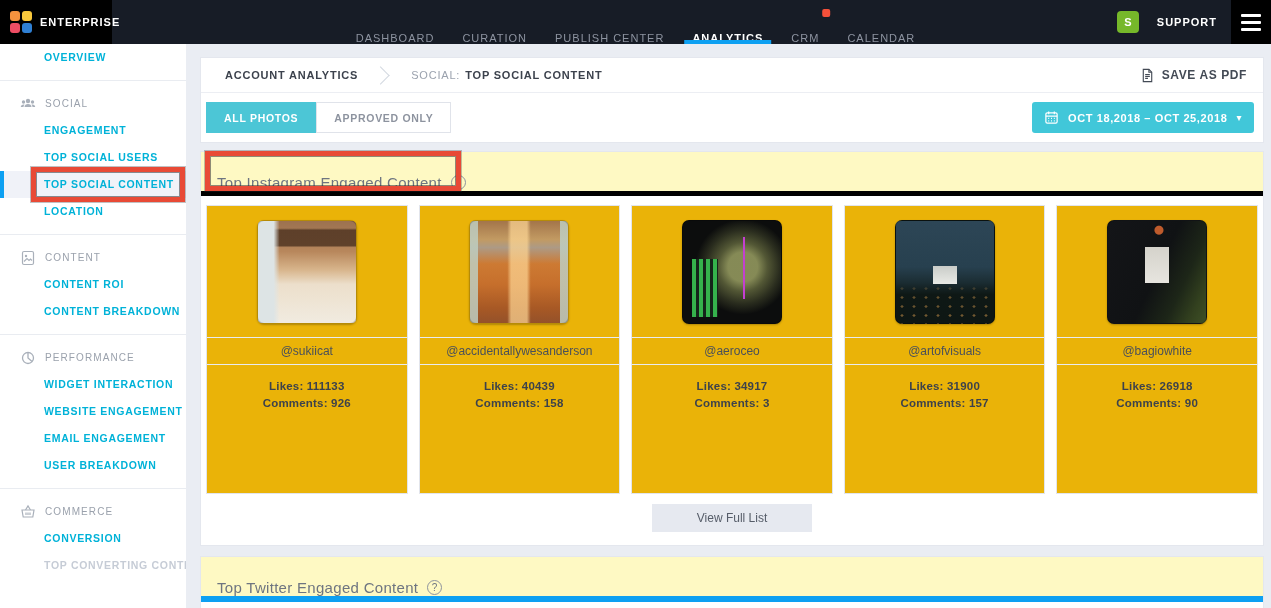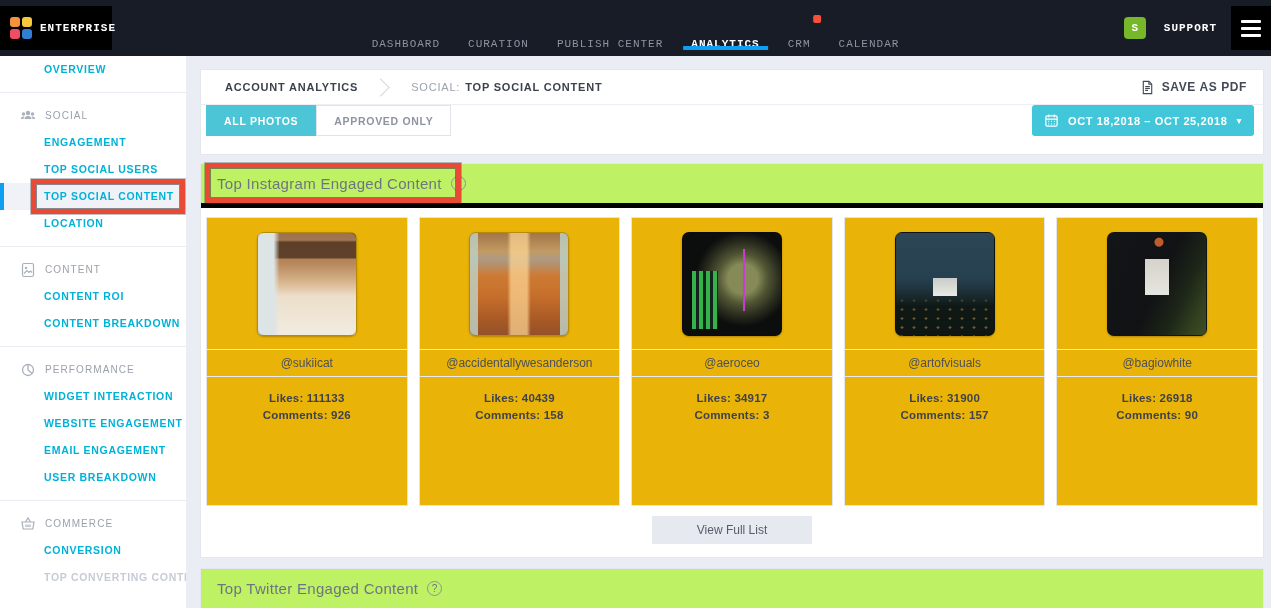--- a/index.html
+++ b/index.html
@@ -1,21 +1,21 @@
 <!DOCTYPE html>
 <html><head>
 <meta charset="utf-8">
 <style>
   * { box-sizing: border-box; }
   html,body { margin:0; padding:0; width:1271px; height:608px; overflow:hidden;
     font-family:"Liberation Sans","DejaVu Sans",sans-serif; background:#eaedf3; }
   a { text-decoration:none; }
 
   
-  .topbar { height:56px; background:#171c26; display:flex; align-items:center; position:relative;font-family:Liberation Mono, monospace; }
+  .topbar { height:44px; background:#171c26; display:flex; align-items:center; position:relative; }
   .brand { width:112px; height:44px; background:#000; display:flex; align-items:center; gap:8px; padding-left:10px; flex-shrink:0; cursor:pointer; }
   .logo-grid { width:23px; height:23px; display:grid; grid-template-columns:10px 10px; grid-template-rows:10px 10px; gap:2px; }
   .logo-grid i { display:block; border-radius:3px; }
   .lg1{background:#f5923e}.lg2{background:#f8c83c}.lg3{background:#ee4d64}.lg4{background:#2f80d4}
   .brand-name { color:#fff; font-size:11px; font-weight:bold; letter-spacing:1px; }
   .top-nav { position:absolute; left:50%; transform:translateX(-50%); display:flex; gap:28px; height:44px; align-items:center; }
   .nav-item { color:#8d93a0; font-size:11px; letter-spacing:1px; height:44px; display:flex; align-items:flex-end; position:relative; cursor:pointer; }
   .nav-item.active { color:#fff; font-weight:bold; }
   .nav-item.active::after { content:""; position:absolute; left:-8px; right:-8px; bottom:0; height:4px; background:#0da0f2; }
   .crm-dot { position:absolute; top:9px; right:-11px; width:8px; height:8px; border-radius:2px; background:#f4503a; }
@@ -45,31 +45,31 @@
   .ann-title { left:4px; top:-1px; width:256px; height:40px; }
 
   
   .panel { background:#fff; border:1px solid #e4e7ee; }
   .breadcrumb-bar { height:35px; display:flex; align-items:center; padding:0 16px 0 24px; border-bottom:1px solid #eceef3; }
   .crumb-root,.crumb-current { font-size:11px; font-weight:bold; letter-spacing:0.8px; color:#3c424d; }
   .crumb-root { cursor:pointer; }
   .crumb-sep { width:13px; height:13px; border-top:1px solid #d3d8e0; border-right:1px solid #d3d8e0; transform:rotate(45deg); margin:0 24px 0 16px; flex-shrink:0; }
   .crumb-prefix { font-size:11px; letter-spacing:0.8px; color:#9ba2ae; margin-right:5px; }
   .save-pdf { margin-left:auto; display:flex; align-items:center; gap:7px; font-size:12px; font-weight:bold; letter-spacing:0.6px; color:#434a55; cursor:pointer; }
-  .filter-row { height:49px; display:flex; justify-content:space-between; padding:0 9px 0 5px; }
+  .filter-row { height:49px; display:flex; align-items:center; justify-content:space-between; padding:0 9px 0 5px; }
   .tabs { display:flex; }
   .tab { height:31px; padding:0 17px; font-size:10.5px; font-weight:bold; letter-spacing:0.7px; border:1px solid #e0e3ea; background:#fff; color:#8d939f; cursor:pointer; font-family:inherit; }
   .tab.active { background:#4cc6d6; border-color:#4cc6d6; color:#fff; }
   .date-btn { height:31px; background:#41c7d9; border:none; border-radius:3px; color:#fff; display:flex; align-items:center; gap:9px; padding:0 12px; font-size:11px; font-weight:bold; letter-spacing:0.6px; cursor:pointer; font-family:inherit; }
   .chev { font-size:10px; line-height:1; }
 
   
   .ig-panel { margin-top:8px; position:relative; }
   .tw-panel { margin-top:10px; border-bottom:none; }
-  .section-header { height:39px; background:#bef264; display:flex; align-items:center; padding:0 16px; position:relative; }
+  .section-header { height:39px; background:#fef9c3; display:flex; align-items:flex-end; padding:0 16px; position:relative; }
   .section-header h2 { margin:0; font-size:15px; font-weight:400; color:#6e7580; letter-spacing:0.3px; display:flex; align-items:center; gap:9px; }
   .help { width:15px; height:15px; border:1px solid #8d939d; border-radius:50%; font-size:10px; color:#6e7580; display:inline-flex; align-items:center; justify-content:center; cursor:pointer; flex-shrink:0; }
   .black-bar { height:5px; background:#000; }
   .blue-bar { height:6px; background:#0da0f2; }
   .tw-body { height:10px; background:#fff; }
 
   
   .cards { display:flex; gap:11px; padding:9px 5px 0 5px; }
   .card { width:202px; height:289px; border:1px solid #e2e5ec; background:#eab308; display:flex; flex-direction:column; }
   .card-img-wrap { height:131px; display:flex; align-items:center; justify-content:center; }

